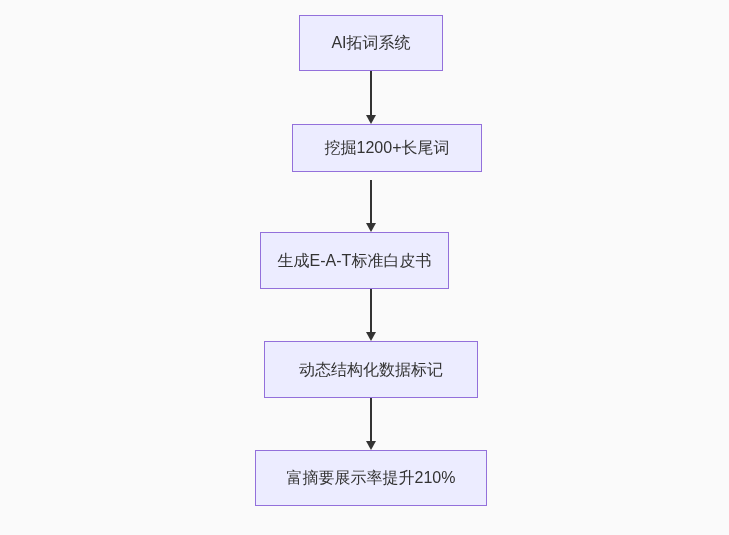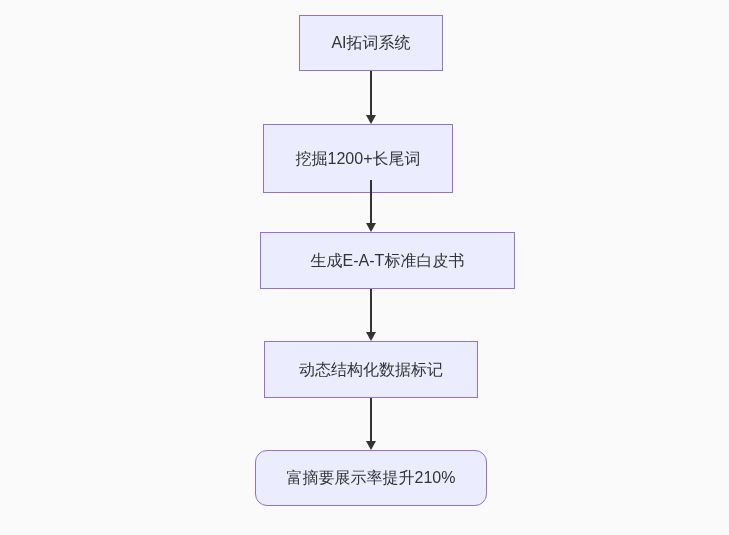--- a/index.html
+++ b/index.html
@@ -68,44 +68,44 @@
 
   <div class="node" style="left:299px; top:15px; width:144px; height:56px;">
     <span>AI拓词系统</span>
   </div>
 
   <div class="edge" style="left:370px; top:71px; height:53px;">
     <div class="line"></div>
     <div class="arrowhead"></div>
   </div>
 
-  <div class="node" style="left:263px; top:124px; width:190px; height:69px;">
+  <div class="node" style="left:292px; top:124px; width:190px; height:48px;">
     <span>挖掘1200+长尾词</span>
   </div>
 
   <div class="edge" style="left:370px; top:180px; height:52px;">
     <div class="line"></div>
     <div class="arrowhead"></div>
   </div>
 
-  <div class="node" style="left:260px; top:232px; width:255px; height:57px;">
+  <div class="node" style="left:260px; top:232px; width:189px; height:57px;">
     <span>生成E-A-T标准白皮书</span>
   </div>
 
   <div class="edge" style="left:370px; top:289px; height:52px;">
     <div class="line"></div>
     <div class="arrowhead"></div>
   </div>
 
   <div class="node" style="left:264px; top:341px; width:214px; height:57px;text-align:center;">
     <span>动态结构化数据标记</span>
   </div>
 
   <div class="edge" style="left:370px; top:398px; height:52px;">
     <div class="line"></div>
     <div class="arrowhead"></div>
   </div>
 
-  <div class="node" style="left:255px; top:450px; width:232px; height:56px;border-radius:12px;">
+  <div class="node" style="left:255px; top:450px; width:232px; height:56px;">
     <span>富摘要展示率提升210%</span>
   </div>
 
 </div>
 
 </body></html>

